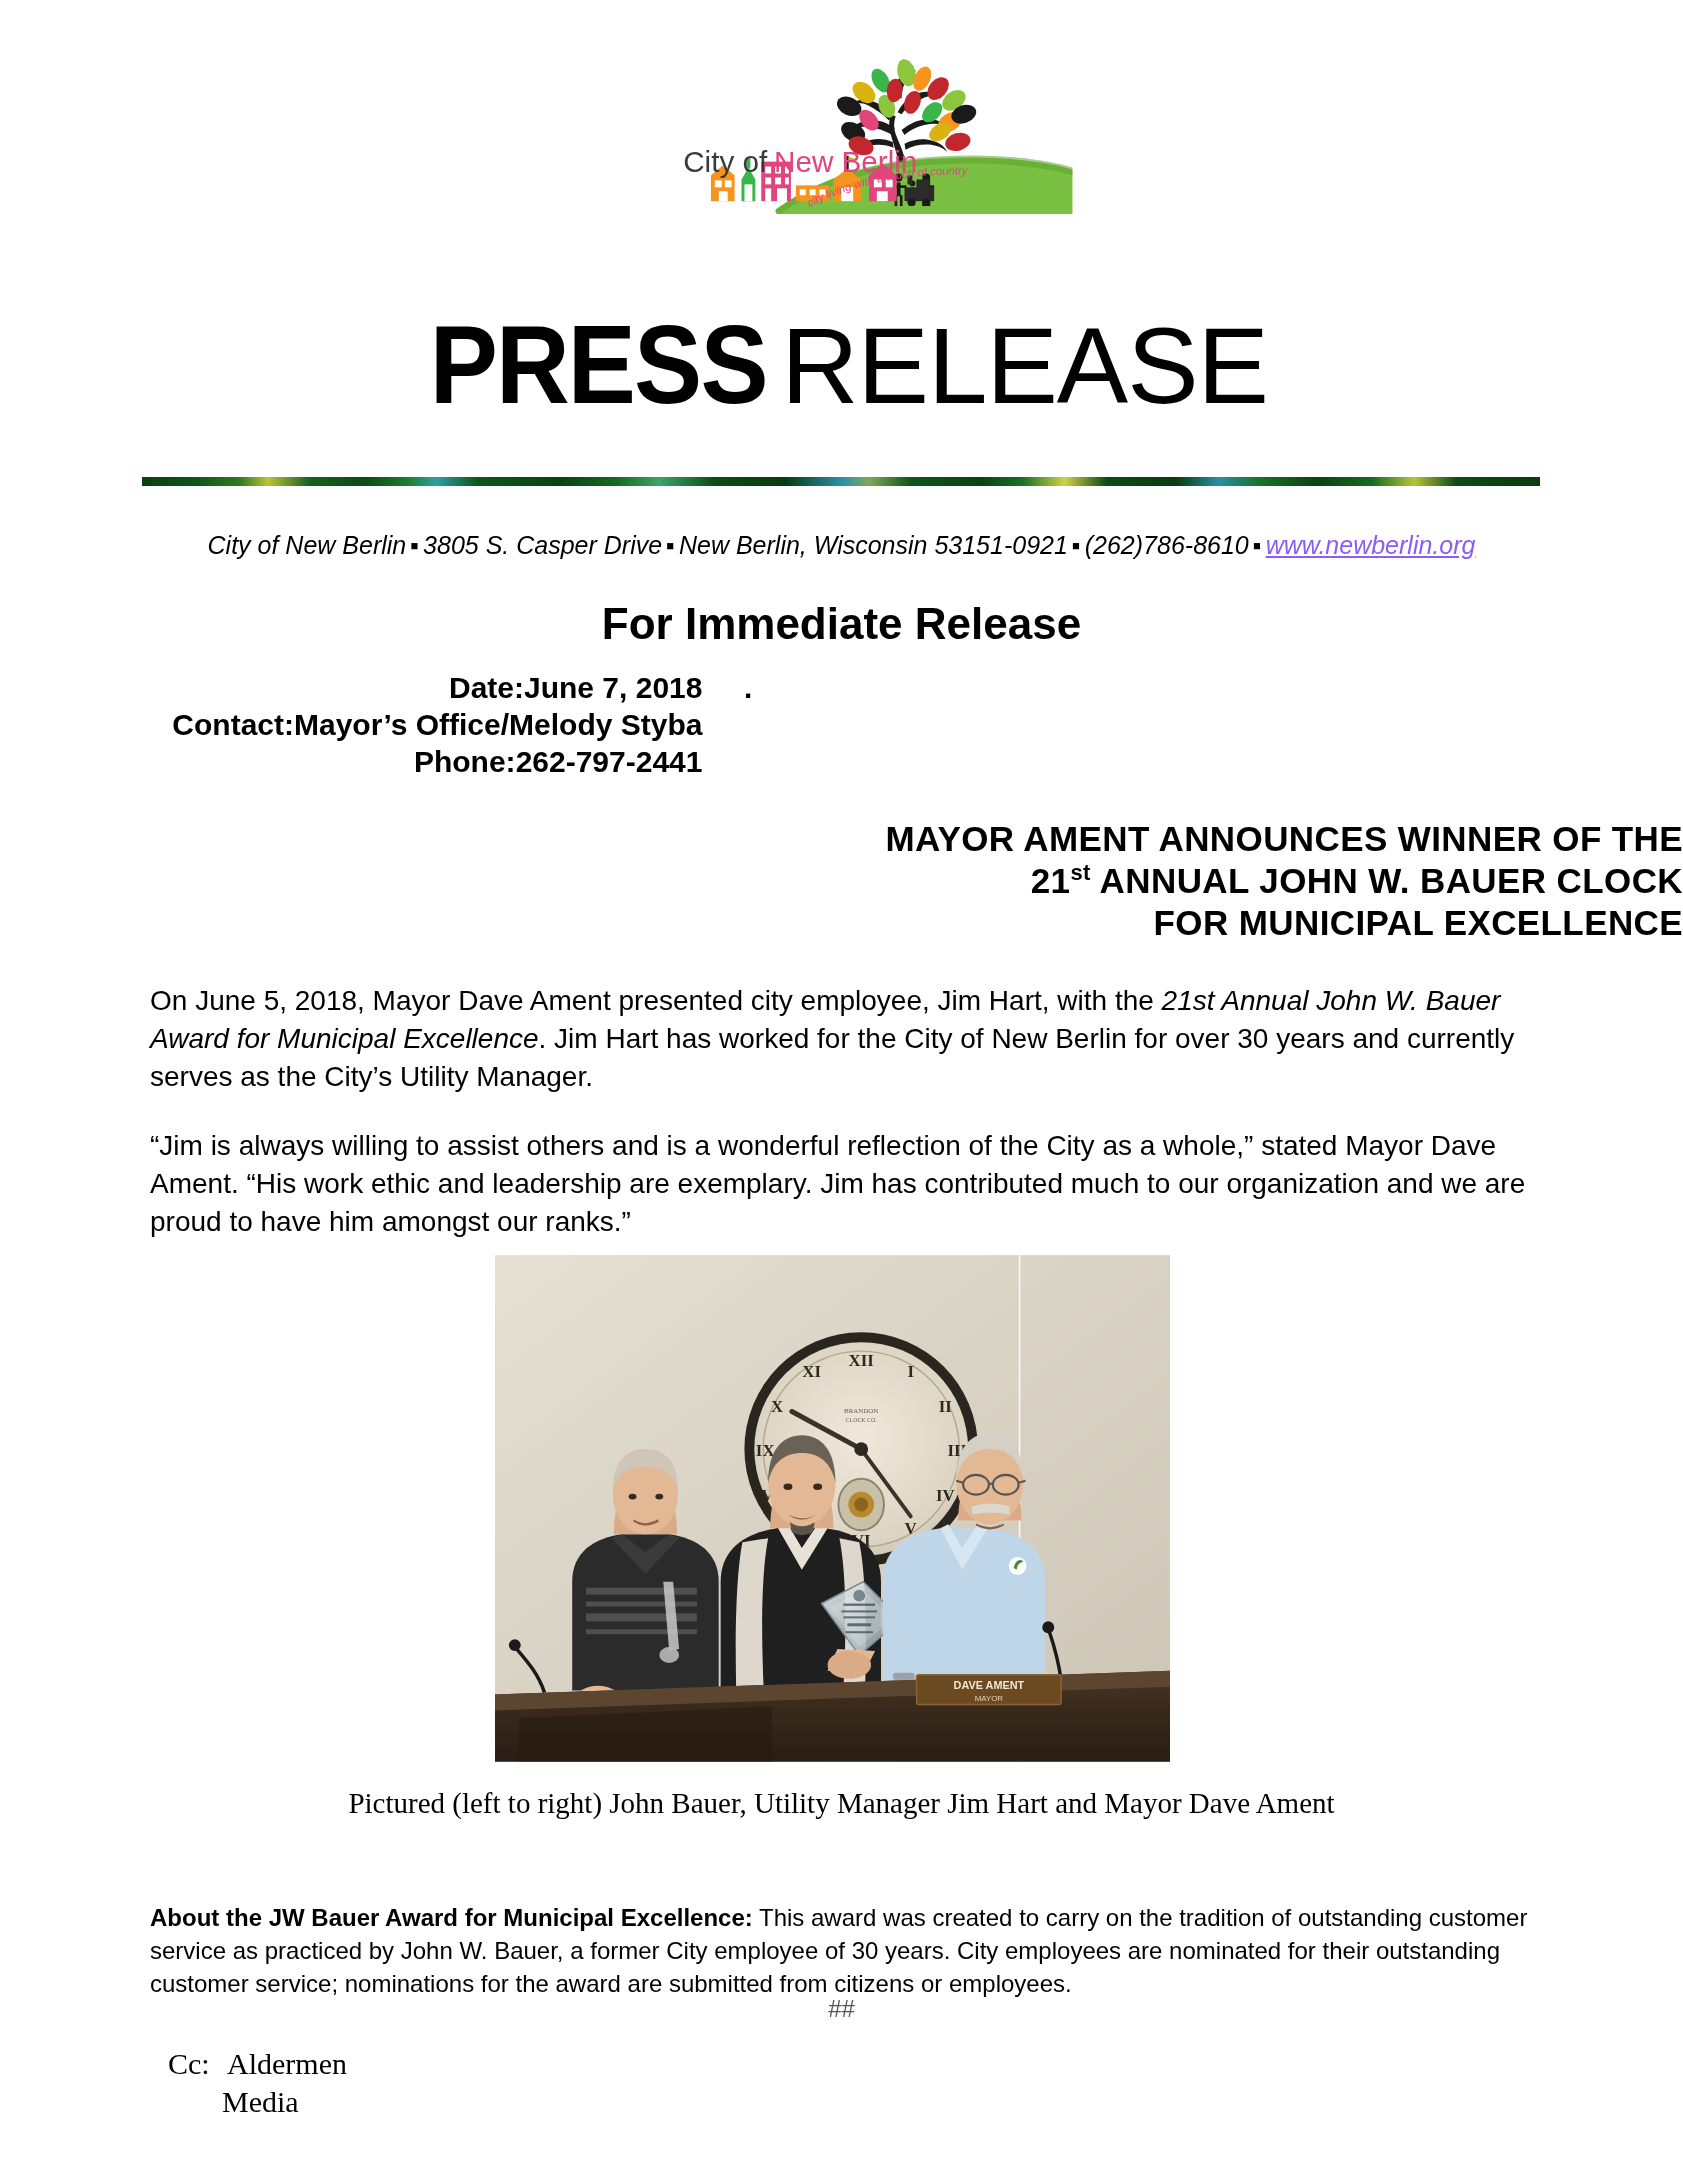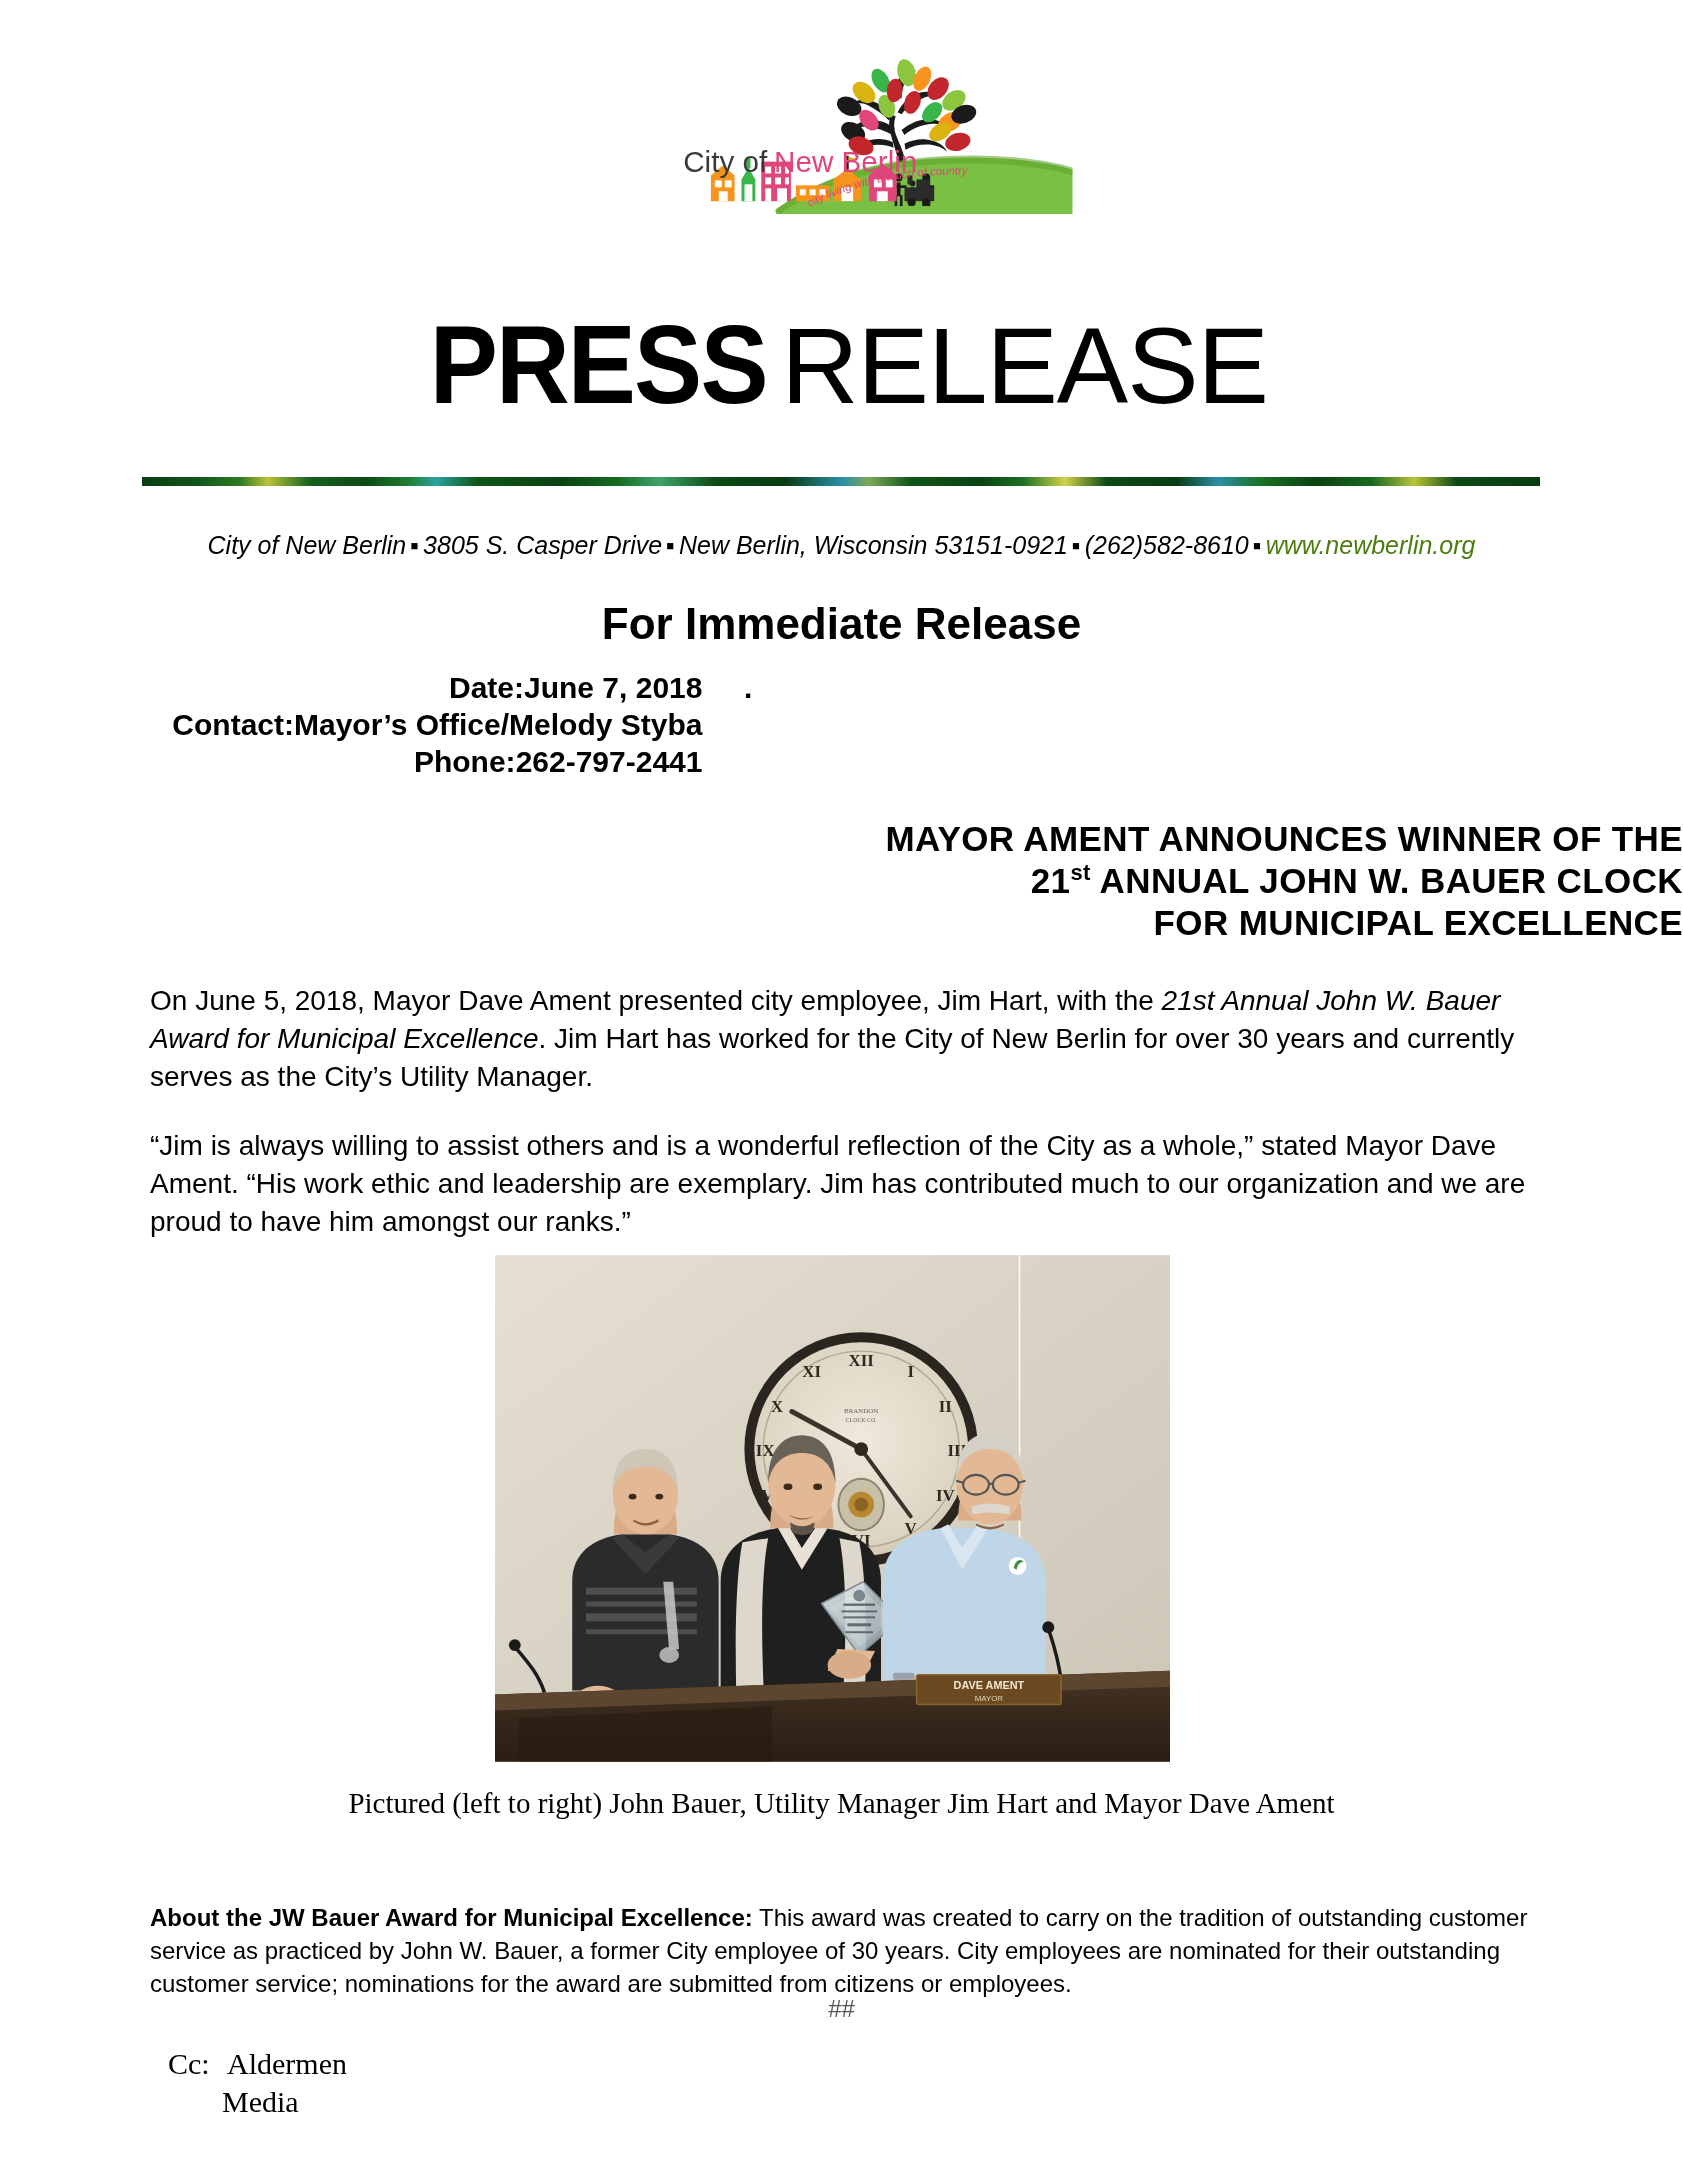--- a/index.html
+++ b/index.html
@@ -89,21 +89,22 @@
     text-align: center;
     font-family: "Liberation Sans Narrow", "Liberation Sans", sans-serif;
     font-style: italic;
     font-size: 25px;
     letter-spacing: 0px;
     white-space: nowrap;
   }
   .address-line .sep { padding: 0 4px; }
   .address-line a,
   .address-line .url {
-    color: #4d7c0f;
+    color: #8b5cf6;
+    text-decoration: underline;
     font-style: italic;
   }
 
   
   .immediate {
     position: absolute;
     left: 0; right: 0;
     top: 599px;
     text-align: center;
     font-family: "Liberation Sans Narrow", "Liberation Sans", sans-serif;
@@ -345,21 +346,21 @@
     </div>
   </div>
 
   <div class="press-title">
     <span class="press-strong">PRESS</span><span class="press-light"> RELEASE</span>
   </div>
 
   <div class="green-bar"></div>
 
   <div class="address-line">
-    <span>City of New Berlin</span><span class="sep">▪</span><span>3805 S. Casper Drive</span><span class="sep">▪</span><span>New Berlin, Wisconsin 53151-0921</span><span class="sep">▪</span><span>(262)582-8610</span><span class="sep">▪</span><span class="url">www.newberlin.org</span>
+    <span>City of New Berlin</span><span class="sep">▪</span><span>3805 S. Casper Drive</span><span class="sep">▪</span><span>New Berlin, Wisconsin 53151-0921</span><span class="sep">▪</span><span>(262)786-8610</span><span class="sep">▪</span><span class="url">www.newberlin.org</span>
   </div>
 
   <div class="immediate">For Immediate Release</div>
 
   <div class="meta">
     <span class="meta-dot">.</span>
     <span class="meta-row">
       <span class="meta-label">Date:</span><span class="meta-value">June 7, 2018</span>
     </span>
     <span class="meta-row">

